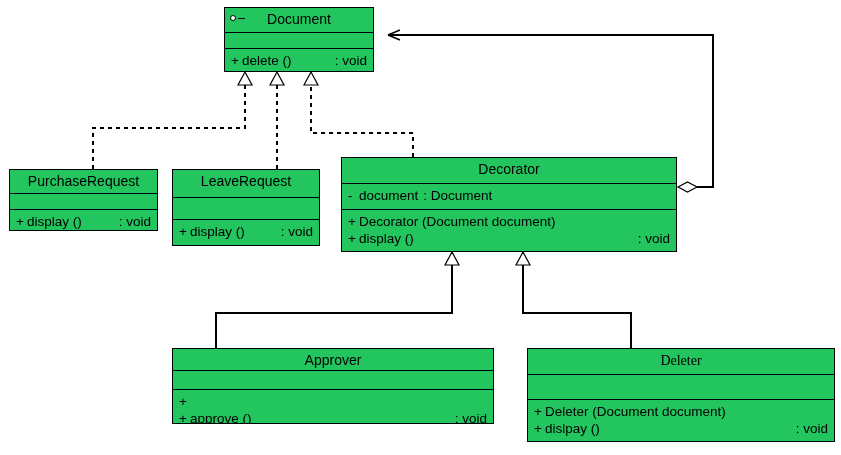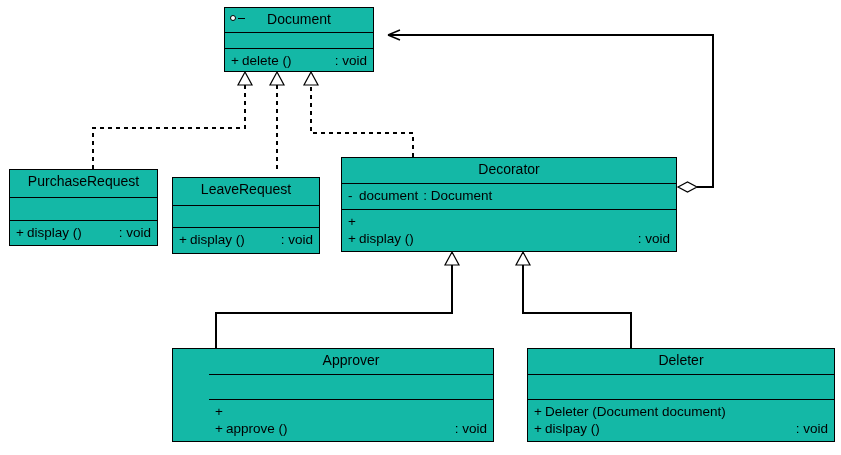--- a/index.html
+++ b/index.html
@@ -21,21 +21,21 @@
     left: 0;
     top: 0;
     width: 841px;
     height: 455px;
     pointer-events: none;
   }
   .uml-class {
     position: absolute;
     box-sizing: border-box;
     border: 1px solid #000000;
-    background: #14b8a6;
+    background: #22c55e;
     display: flex;
     flex-direction: column;
   }
   .uml-name-compartment {
     position: relative;
     box-sizing: border-box;
     border-bottom: 1px solid #000000;
     text-align: center;
     font-size: 14px;
     color: #000000;
@@ -168,36 +168,36 @@
     <div class="uml-op-compartment">
       <div class="uml-member">
         <span class="mem-vis">+</span>
         <span class="mem-sig">delete ()</span>
         <span class="mem-spacer"></span>
         <span class="mem-type">: void</span>
       </div>
     </div>
   </div>
 
-  <div class="uml-class" style="left:9px; top:169px; width:149px; height:77px;justify-content:space-between;">
+  <div class="uml-class" style="left:9px; top:169px; width:149px; height:62px;">
     <div class="uml-name-compartment" style="height:28px;">
       <span>PurchaseRequest</span>
     </div>
     <div class="uml-attr-compartment" style="height:22px; padding:0;"></div>
     <div class="uml-op-compartment">
       <div class="uml-member">
         <span class="mem-vis">+</span>
         <span class="mem-sig">display ()</span>
         <span class="mem-spacer" style="min-width:5px;"></span>
         <span class="mem-type">: void</span>
       </div>
     </div>
   </div>
 
-  <div class="uml-class" style="left:172px; top:169px; width:148px; height:77px;margin-top:8px;">
+  <div class="uml-class" style="left:172px; top:169px; width:148px; height:77px;">
     <div class="uml-name-compartment" style="height:28px;">
       <span>LeaveRequest</span>
     </div>
     <div class="uml-attr-compartment" style="height:22px; padding:0;"></div>
     <div class="uml-op-compartment">
       <div class="uml-member">
         <span class="mem-vis">+</span>
         <span class="mem-sig">display ()</span>
         <span class="mem-spacer" style="min-width:5px;"></span>
         <span class="mem-type">: void</span>
@@ -213,54 +213,55 @@
       <div class="uml-member">
         <span class="mem-vis">-</span>
         <span class="mem-sig">document</span>
         <span class="mem-spacer" style="flex:0 0 auto; min-width:5px;"></span>
         <span class="mem-type">: Document</span>
       </div>
     </div>
     <div class="uml-op-compartment">
       <div class="uml-member">
         <span class="mem-vis">+</span>
+        <span class="mem-sig">Decorator (Document document)</span>
         <span class="mem-spacer"></span>
         <span class="mem-type"></span>
       </div>
       <div class="uml-member">
         <span class="mem-vis">+</span>
         <span class="mem-sig">display ()</span>
         <span class="mem-spacer"></span>
         <span class="mem-type">: void</span>
       </div>
     </div>
   </div>
 
-  <div class="uml-class" style="left:172px; top:348px; width:322px; height:94px;padding-left:36px;">
+  <div class="uml-class" style="left:172px; top:348px; width:322px; height:76px;">
     <div class="uml-name-compartment" style="height:26px;">
       <span>Approver</span>
     </div>
     <div class="uml-attr-compartment" style="height:25px; padding:0;"></div>
     <div class="uml-op-compartment">
       <div class="uml-member">
         <span class="mem-vis">+</span>
         <span class="mem-spacer"></span>
         <span class="mem-type"></span>
       </div>
       <div class="uml-member">
         <span class="mem-vis">+</span>
         <span class="mem-sig">approve ()</span>
         <span class="mem-spacer"></span>
         <span class="mem-type">: void</span>
       </div>
     </div>
   </div>
 
   <div class="uml-class" style="left:527px; top:348px; width:308px; height:94px;">
-    <div class="uml-name-compartment" style="height:26px;">
+    <div class="uml-name-compartment" style="height:26px;font-family:Liberation Serif, serif;">
       <span>Deleter</span>
     </div>
     <div class="uml-attr-compartment" style="height:25px; padding:0;"></div>
     <div class="uml-op-compartment">
       <div class="uml-member">
         <span class="mem-vis">+</span>
         <span class="mem-sig">Deleter (Document document)</span>
         <span class="mem-spacer"></span>
         <span class="mem-type"></span>
       </div>

